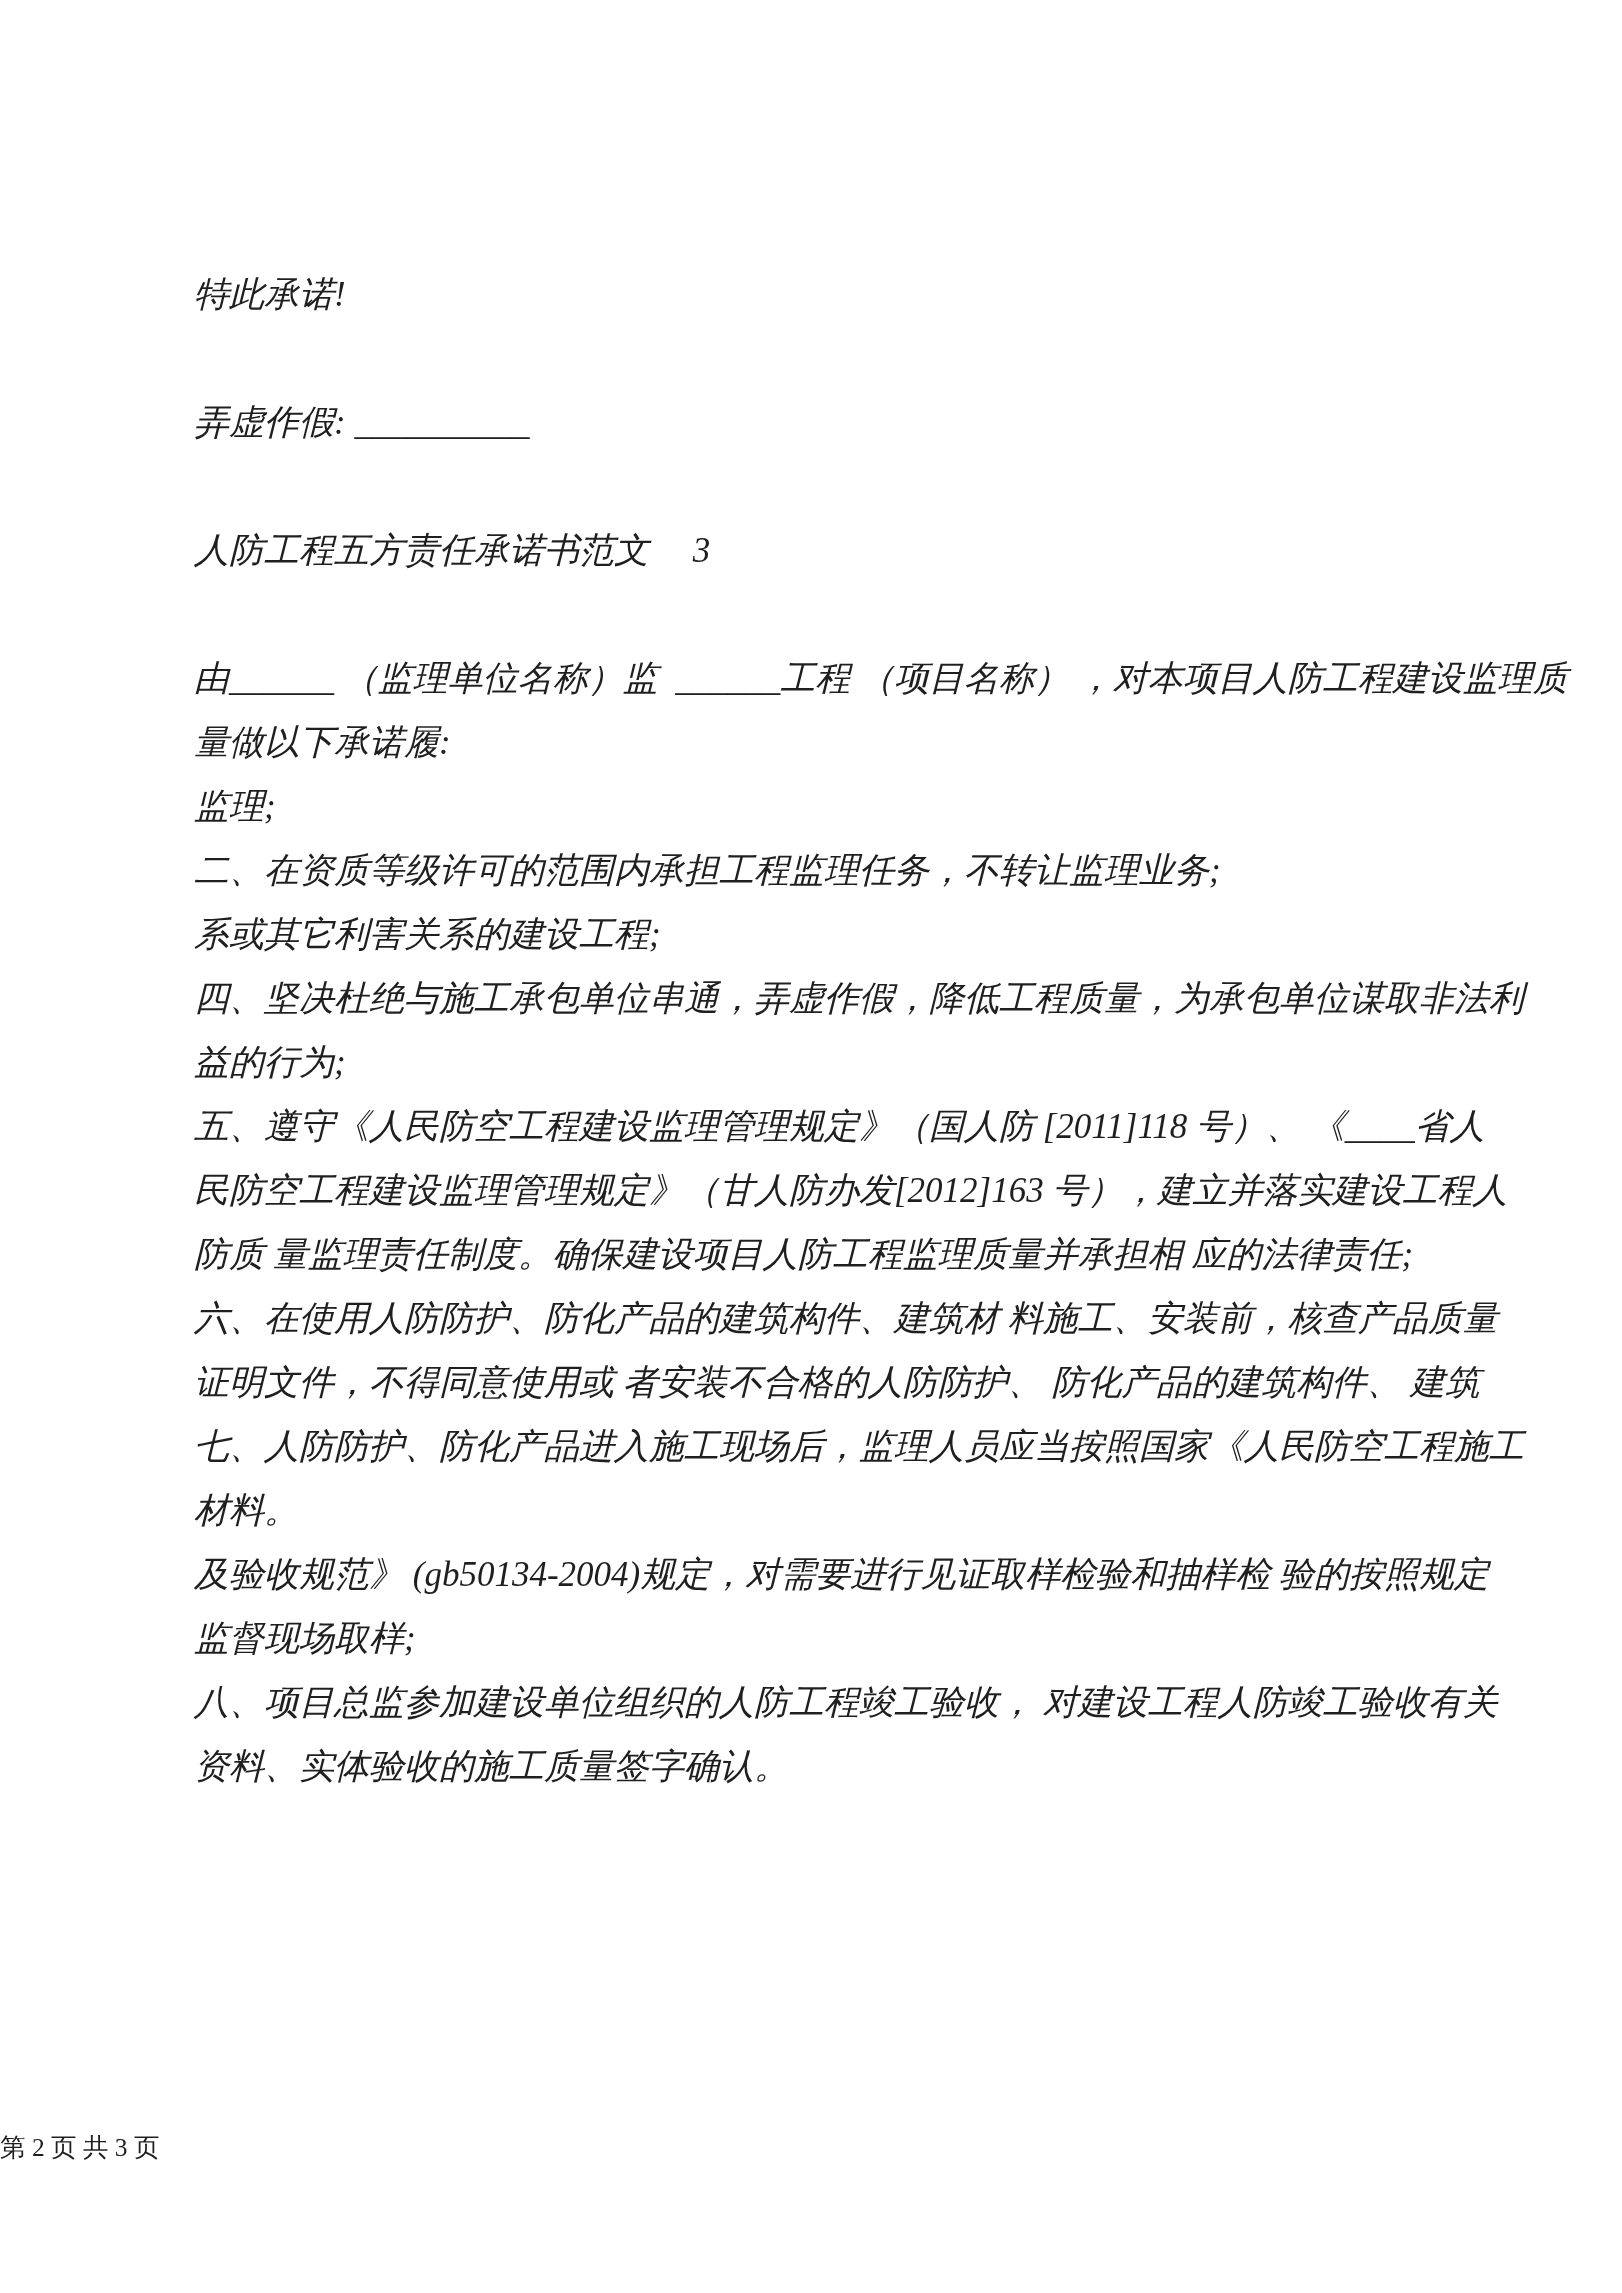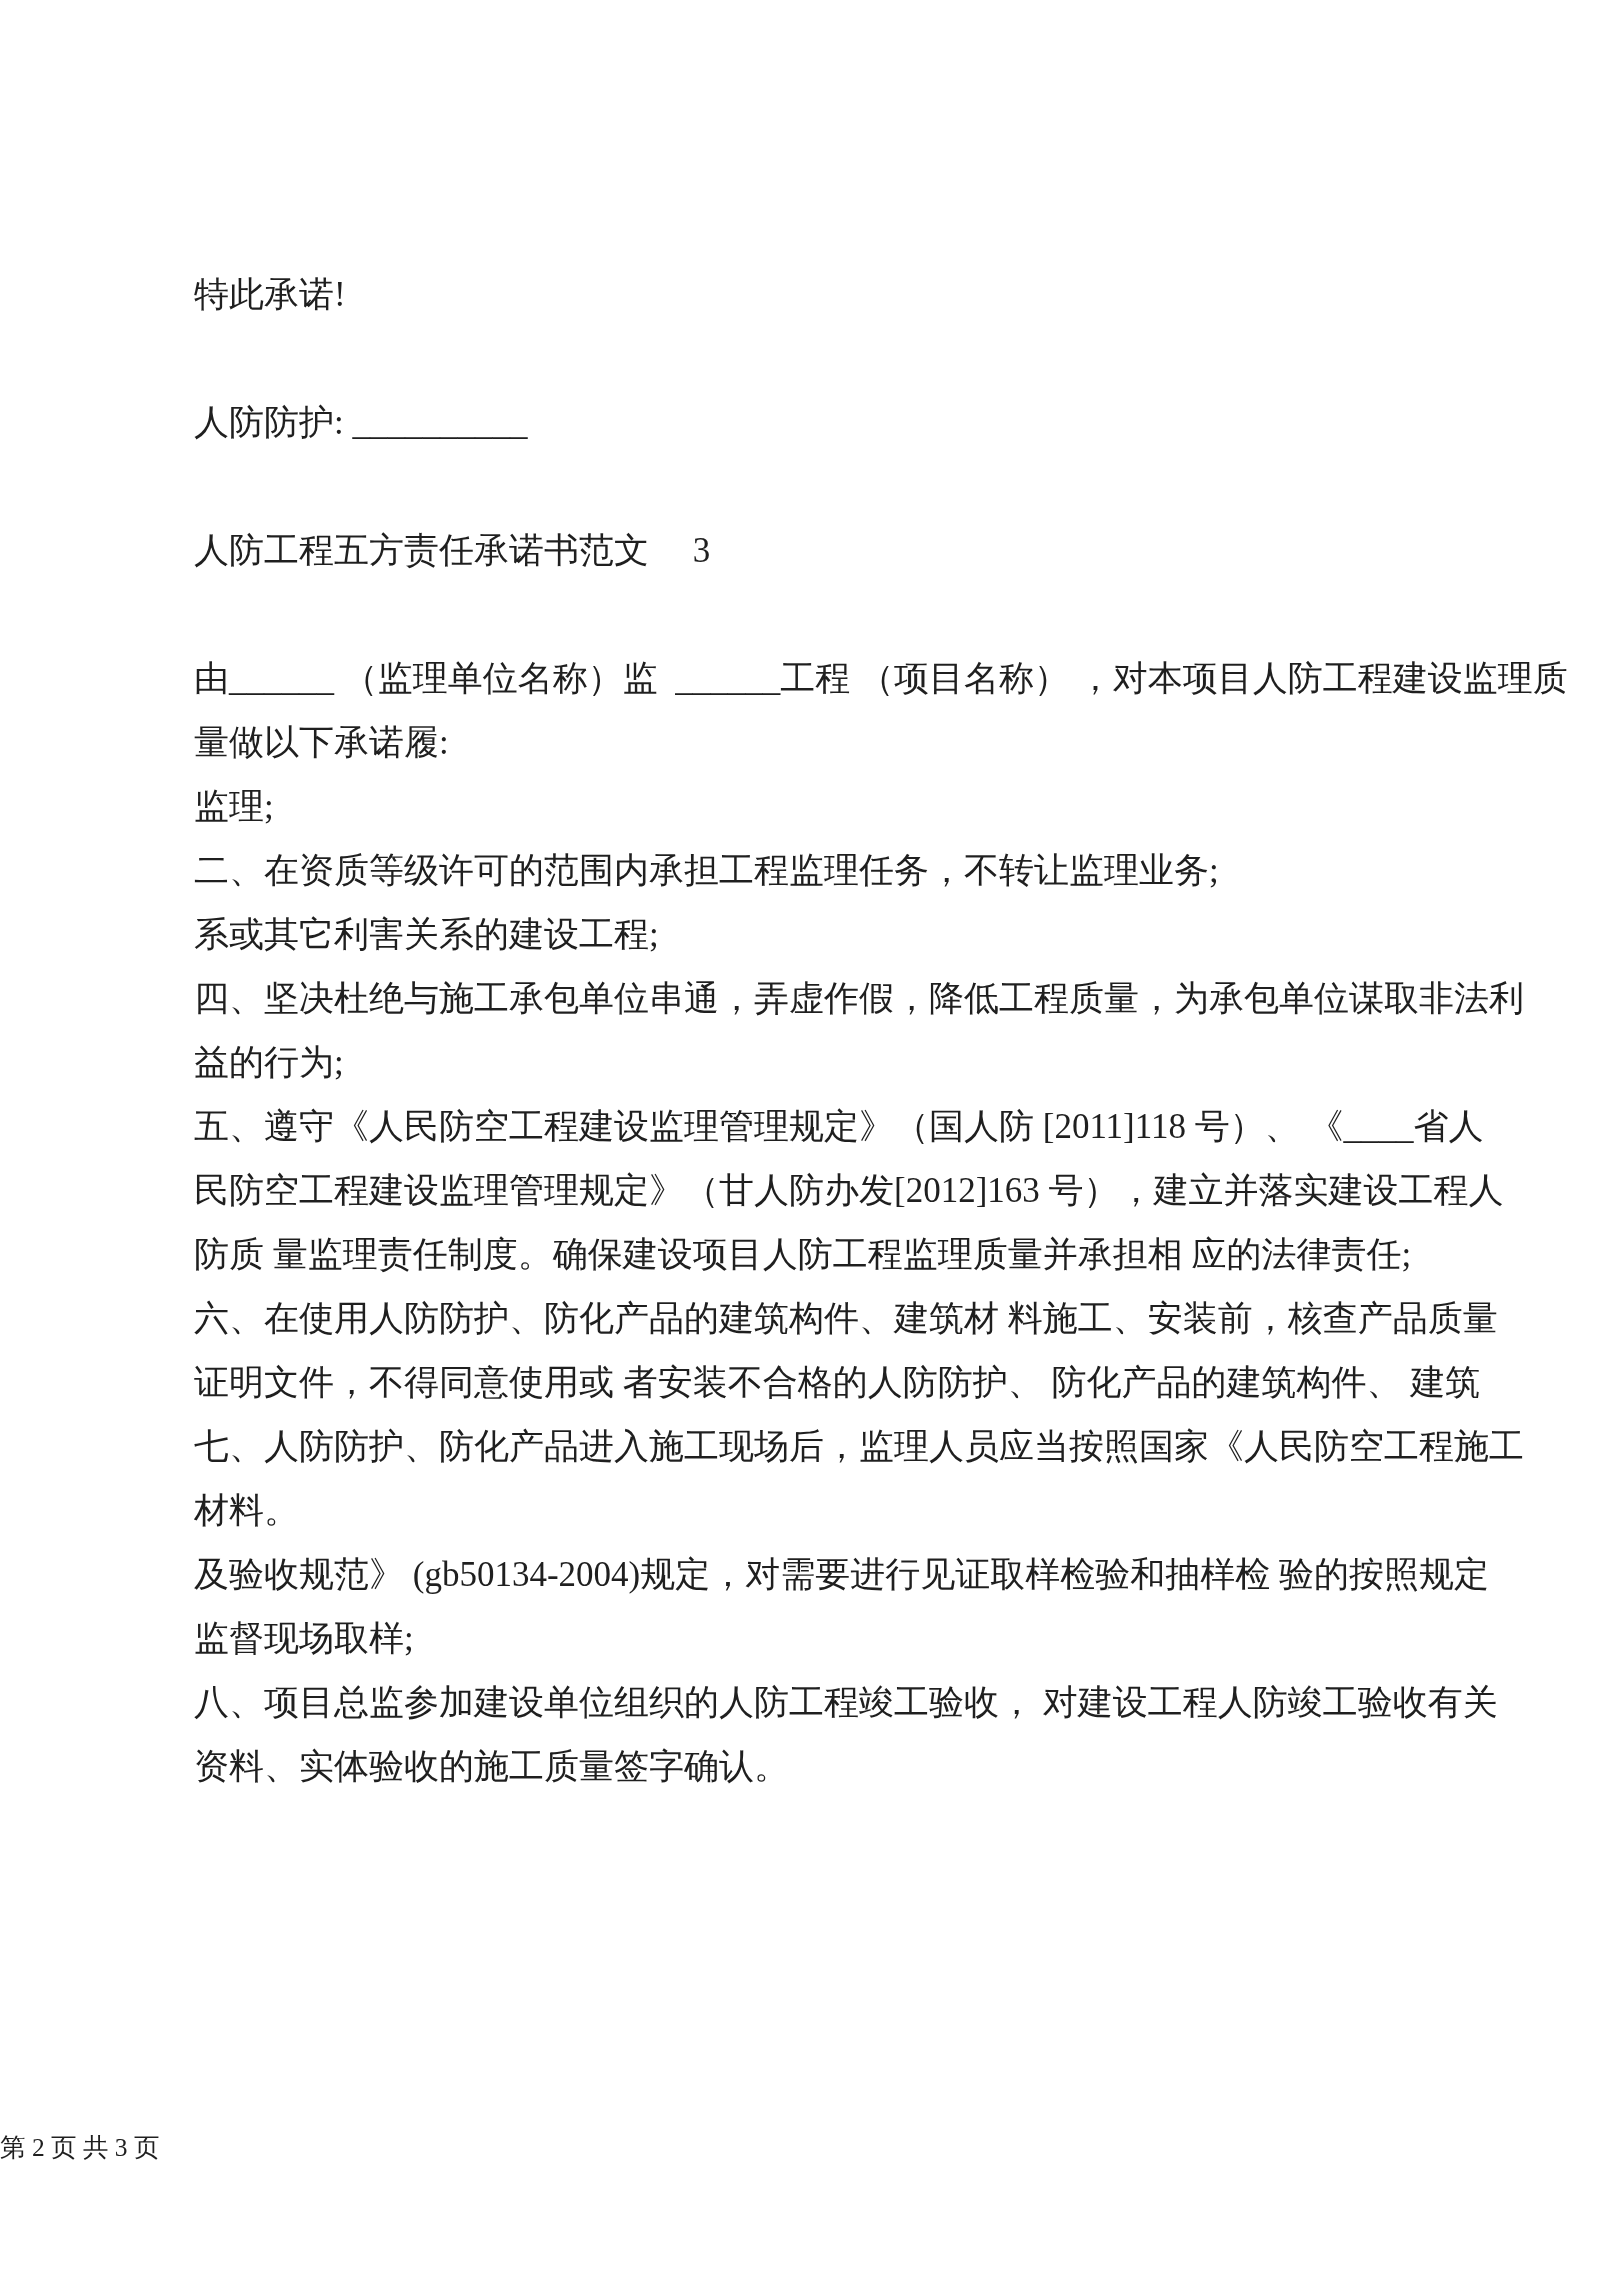--- a/index.html
+++ b/index.html
@@ -16,20 +16,21 @@
     font-family: "Liberation Serif", "DejaVu Serif", serif;
     color: #1f1f1f;
   }
   .doc-body {
     position: absolute;
     left: 194px;
     top: 263px;
     width: 1346px;
     font-size: 35px;
     line-height: 64px;
+    font-style: italic;
   }
   .line {
     height: 64px;
     white-space: pre;
     overflow: visible;
   }
   .blank {
     height: 64px;
   }
   .footer {
@@ -46,21 +47,21 @@
 </style>
 </head>
 <body>
 
 <div class="page">
   <div class="doc-body">
 
     <div class="line">特此承诺!</div>
     <div class="line blank"></div>
 
-    <div class="line">人防防护: __________</div>
+    <div class="line">弄虚作假: __________</div>
     <div class="line blank"></div>
 
     <div class="line">人防工程五方责任承诺书范文　 3</div>
     <div class="line blank"></div>
 
     <div class="line">由______ （监理单位名称）监  ______工程 （项目名称） ，对本项目人防工程建设监理质</div>
     <div class="line">量做以下承诺履:</div>
     <div class="line">监理;</div>
     <div class="line">二、在资质等级许可的范围内承担工程监理任务，不转让监理业务;</div>
     <div class="line">系或其它利害关系的建设工程;</div>

